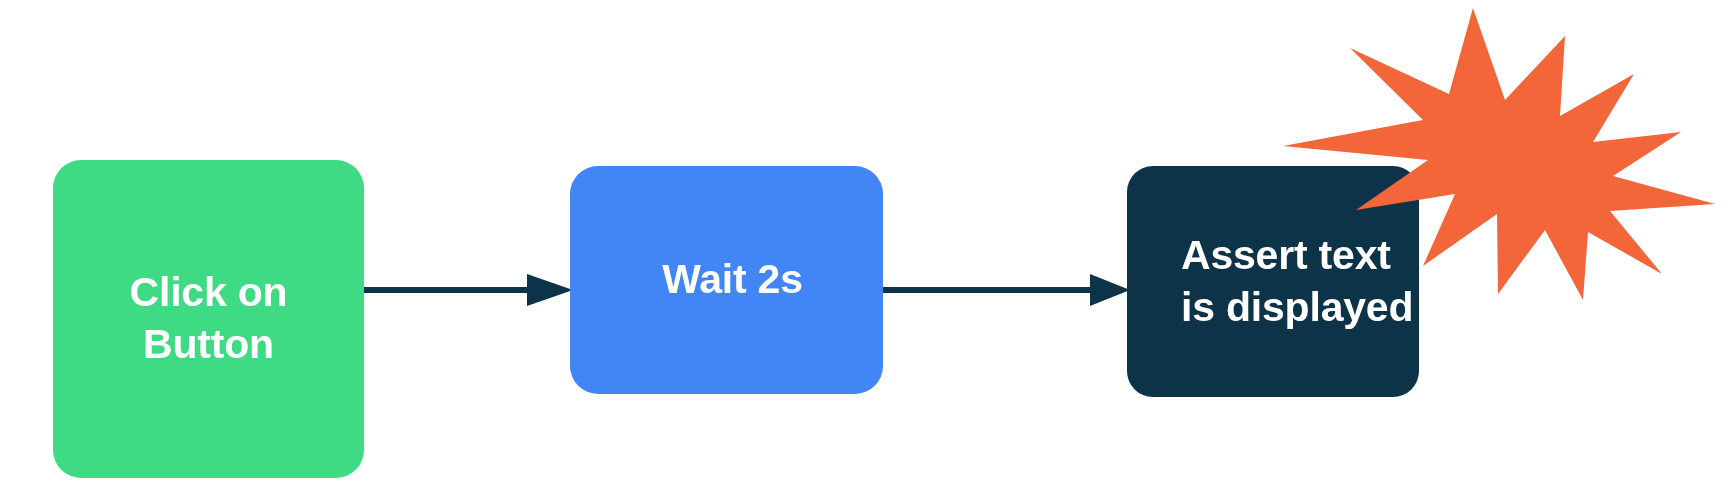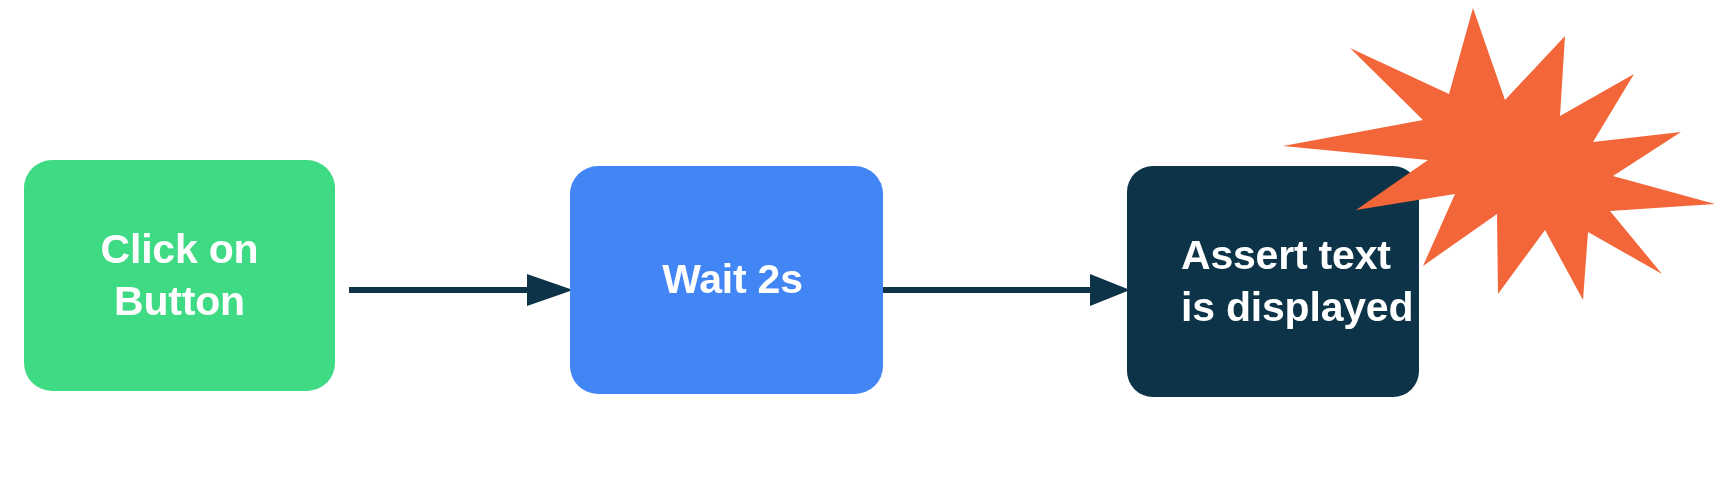--- a/index.html
+++ b/index.html
@@ -30,24 +30,24 @@
     color: #ffffff;
     font-weight: bold;
     font-size: 41px;
     line-height: 1.26;
     letter-spacing: -0.2px;
     white-space: pre-line;
   }
 
   
   #node-click {
-    left: 24px;
+    left: 53px;
     top: 160px;
     width: 311px;
-    height: 231px;
+    height: 318px;
     background: #3FDA84;
   }
   
   #node-wait {
     left: 570px;
     top: 166px;
     width: 313px;
     height: 228px;
     background: #4285F4;
     padding-left: 12px;

